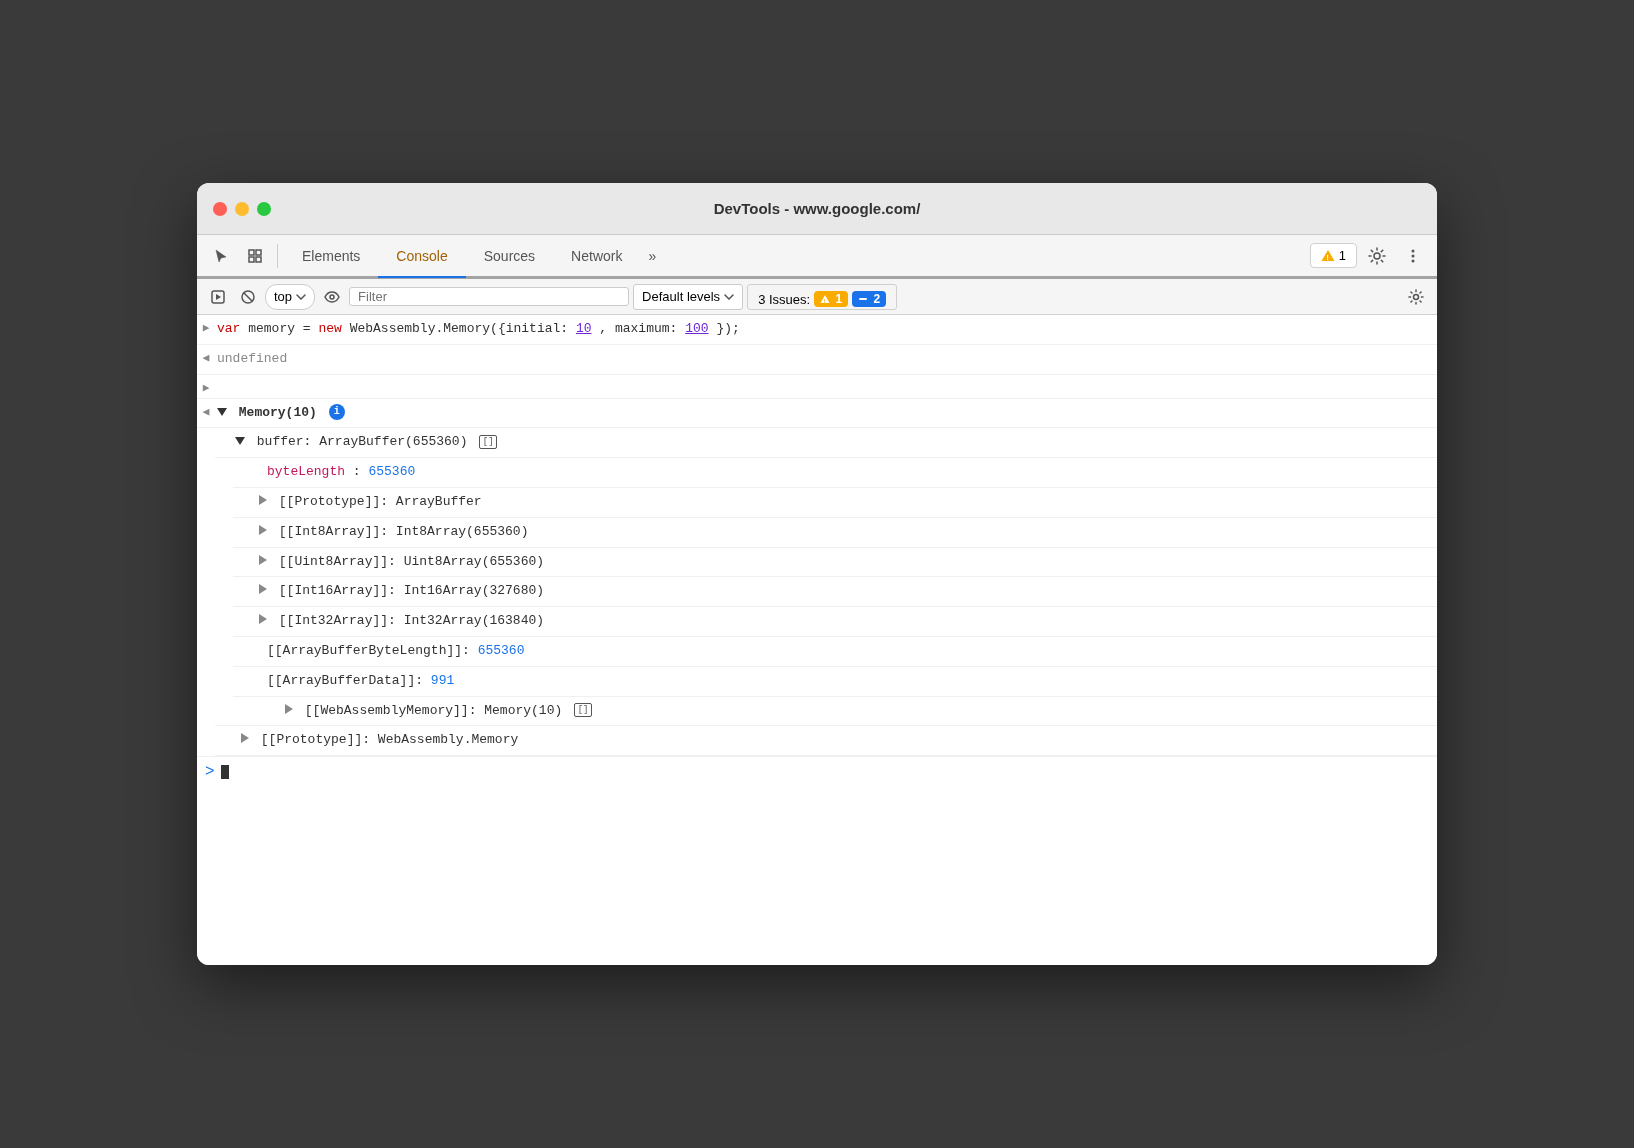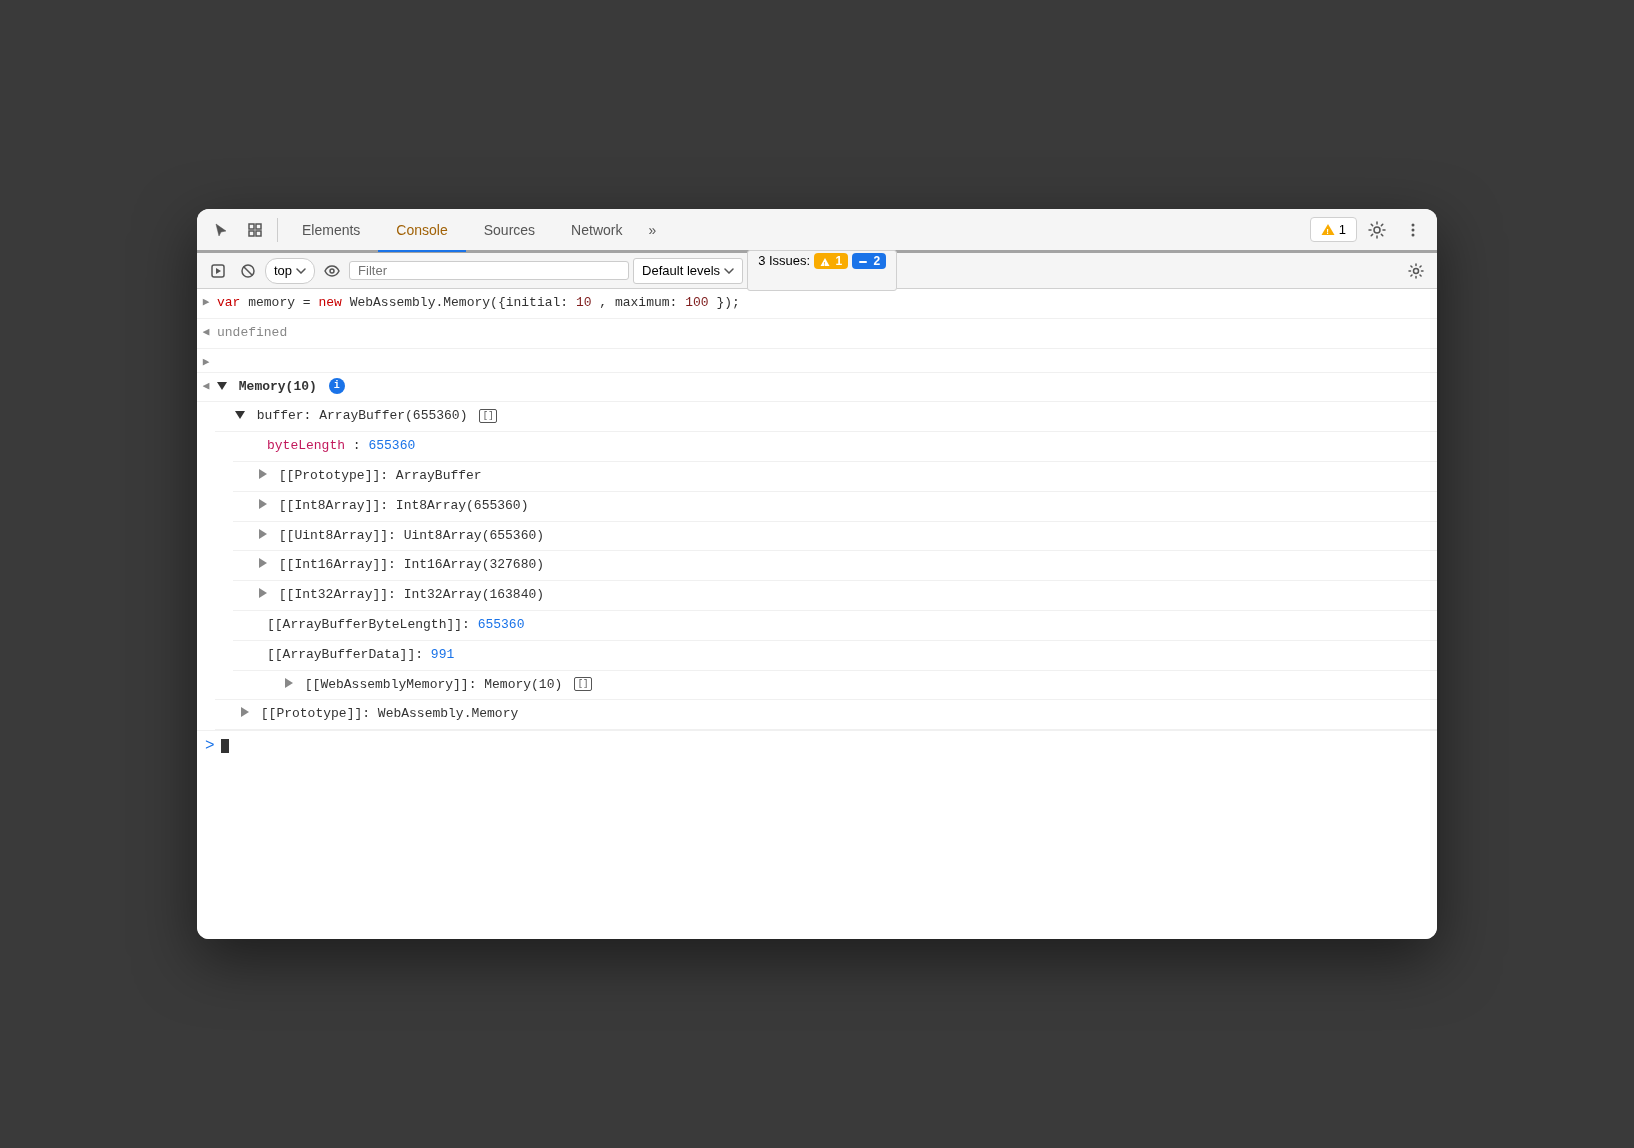--- a/index.html
+++ b/index.html
@@ -193,29 +193,29 @@
       padding: 2px 8px;
       border: 1px solid #ccc;
       border-radius: 3px;
       background: white;
       font-size: 13px;
       cursor: pointer;
       height: 26px;
     }
     .issues-count {
       display: flex;
-      align-items: flex-start;
+      align-items: flex-end;
       gap: 4px;
       padding: 2px 10px;
       border: 1px solid #d0d0d0;
       border-radius: 3px;
       background: #f5f5f5;
       font-size: 13px;
       cursor: pointer;
-      height: 41px;
+      height: 26px;
     }
     .console-area {
       background: white;
       min-height: 650px;
       padding: 0;
       font-family: 'Menlo', 'Monaco', 'Courier New', monospace;
       font-size: 13px;
       overflow-y: auto;
     }
     .console-entry {
@@ -236,21 +236,21 @@
       margin-top: 2px;
       cursor: pointer;
     }
     .entry-content {
       flex: 1;
       padding-left: 2px;
       line-height: 1.6;
     }
     .kw-var { color: #c80000; font-weight: 500; }
     .kw-new { color: #c80000; font-weight: 500; }
-    .kw-num { color: #7f1d1d; }
+    .kw-num { color: #6d28d9; text-decoration: underline; }
     .kw-undefined { color: #888; }
     .kw-prop { color: #c2185b; }
     .kw-val { color: #1a73e8; }
     .kw-memory { color: #333; font-weight: 600; }
     .code-plain { color: #333; }
     .triangle-right {
       display: inline-block;
       width: 0; height: 0;
       border-top: 5px solid transparent;
       border-bottom: 5px solid transparent;
@@ -314,20 +314,28 @@
       height: 14px;
       background: #333;
       vertical-align: middle;
     }
   </style>
 </head>
 <body>
 
 <div class="window">
 
+  <div class="titlebar">
+    <div class="traffic-lights">
+      <div class="traffic-light tl-red"></div>
+      <div class="traffic-light tl-yellow"></div>
+      <div class="traffic-light tl-green"></div>
+    </div>
+    <span class="window-title">DevTools - www.google.com/</span>
+  </div>
 
   <div class="toolbar">
 
     <div class="toolbar-icon">
       <svg width="16" height="16" viewBox="0 0 16 16" fill="none">
         <path d="M3 2L13 9L8 10L6 14L3 2Z" fill="#555" stroke="#555" stroke-width="0.5"></path>
       </svg>
     </div>
 
     <div class="toolbar-icon">

